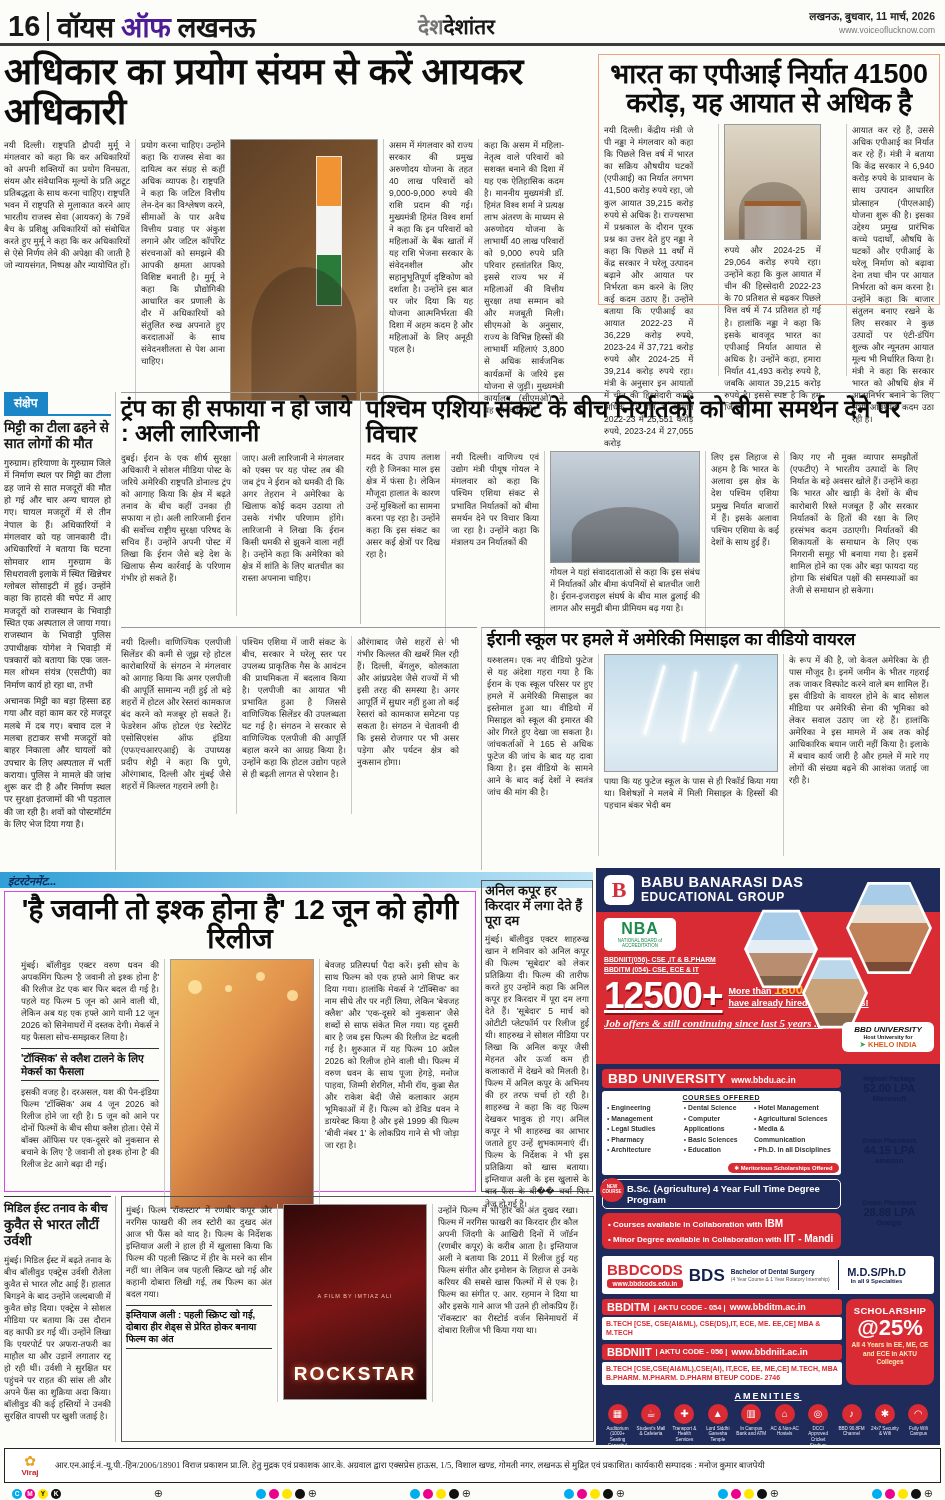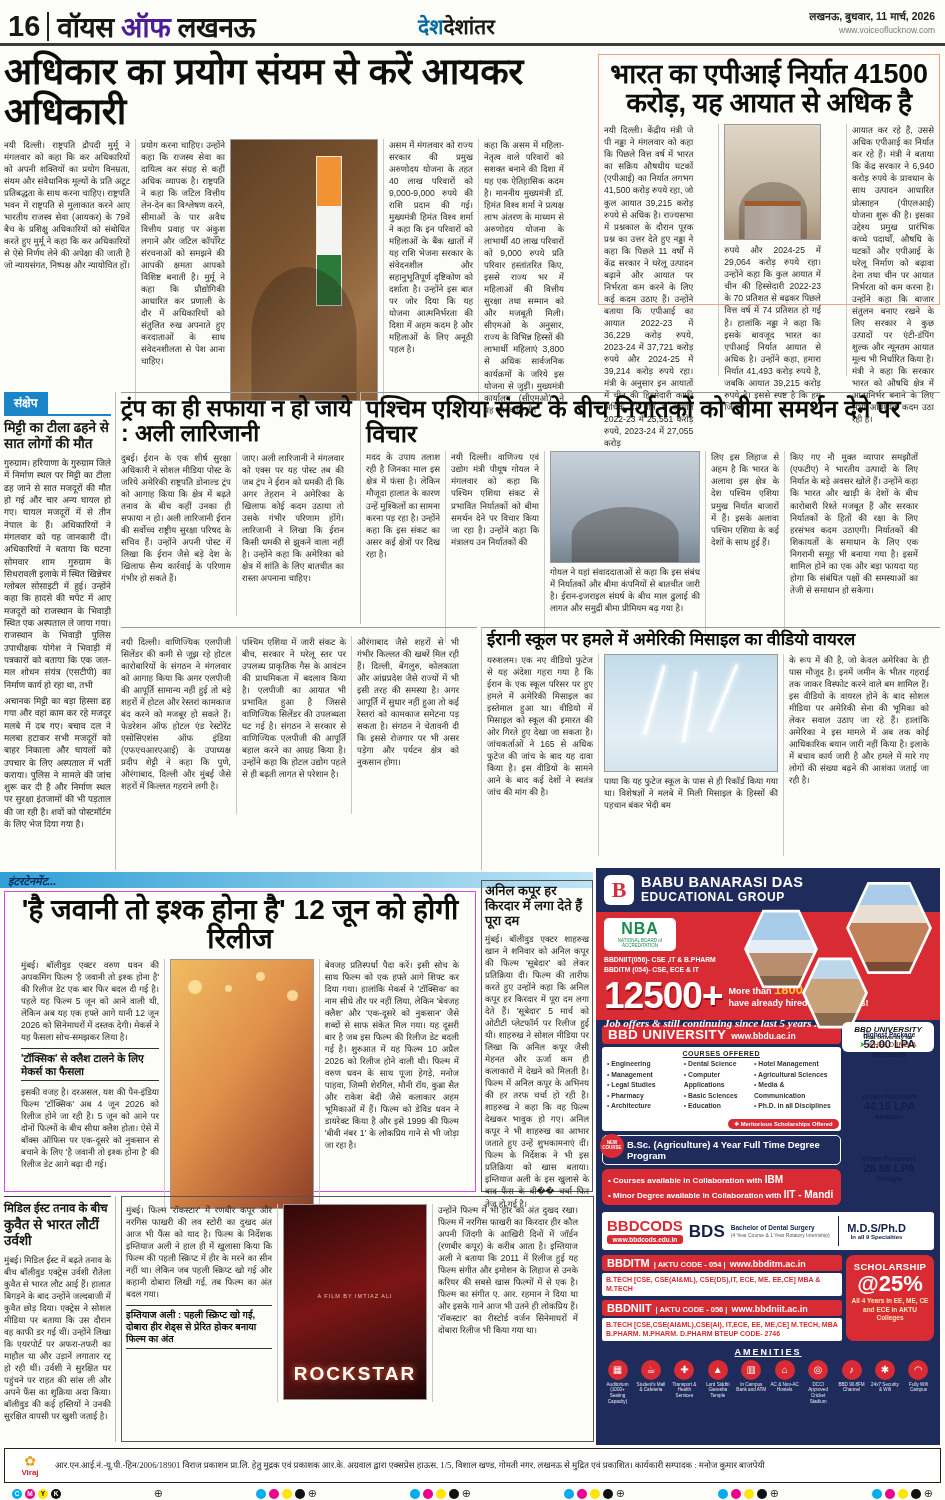--- a/index.html
+++ b/index.html
@@ -11,21 +11,21 @@
   .cols{display:flex;align-items:stretch;}
   .cols>*+*{border-left:1px solid #c8c8c8;padding-left:5px;margin-left:5px;}
   .ph{position:relative;overflow:hidden;border:1px solid #9a9a9a;background:#ccc;}
   .person::after{content:"";position:absolute;bottom:-2px;left:50%;transform:translateX(-50%);
         width:72%;height:52%;background:rgba(40,25,15,.30);border-radius:50% 50% 0 0;}
   
   #masthead{position:absolute;left:0;top:0;width:945px;height:46px;border-bottom:3px solid #3c3c3c;}
   .mh-left{position:absolute;left:8px;top:7px;display:flex;align-items:center;}
   .mh-pageno{font-size:29px;font-weight:bold;border-right:2.5px solid #222;padding-right:7px;line-height:1;}
   .mh-name{font-size:28px;font-weight:bold;padding-left:8px;letter-spacing:-.5px;}
-  .orange{color:#4c1d95;} .red{color:#0369a1;}
+  .orange{color:#4c1d95;} .red{color:#737373;}
   .mh-center{position:absolute;left:418px;top:12px;font-size:21px;font-weight:bold;}
   .mh-right{position:absolute;right:10px;top:9px;text-align:right;}
   .mh-date{font-size:10.5px;font-weight:bold;color:#222;}
   .mh-web{font-size:8.5px;color:#777;margin-top:2px;}
   
   #main-art{position:absolute;left:4px;top:52px;width:588px;height:336px;}
   #main-art .hl{font-size:37px;}
   #main-art .cols{margin-top:7px;height:264px;}
   .ph-president{width:148px;height:262px;background:linear-gradient(135deg,#5d4026,#7d5530 45%,#a0744a 75%,#8a6038);}
   .flag{position:absolute;left:58%;top:6%;width:26px;height:58%;border:1px solid #e8e8e8;
@@ -85,21 +85,21 @@
   .rock-title{color:#fff;font-size:19px;font-weight:bold;letter-spacing:2px;text-shadow:0 0 6px #ff6a3a;}
   .hi-box{border-top:1.5px solid #333;border-bottom:1.5px solid #333;padding:3px 0;margin-top:5px;
         font-size:9.5px;font-weight:bold;line-height:1.25;color:#111;}
   
   #bbd-ad{position:absolute;left:596px;top:868px;width:344px;height:577px;background:#1f2b5b;color:#fff;overflow:hidden;}
   .ad-head{height:40px;display:flex;align-items:center;gap:7px;padding:4px 8px 0;}
   .ad-logo{width:30px;height:30px;background:#fff;border-radius:6px;color:#d32f3c;font-weight:bold;font-size:22px;
         display:flex;align-items:center;justify-content:center;font-family:"Liberation Serif",serif;}
   .ad-head .t1{font-size:14.5px;font-weight:bold;letter-spacing:.3px;line-height:1.1;}
   .ad-head .t2{font-size:12px;font-weight:bold;letter-spacing:.6px;line-height:1.1;}
-  .ad-band{position:relative;height:108px;background:#d92b34;margin-top:4px;padding:6px 8px 0;}
+  .ad-band{position:relative;height:152px;background:#d92b34;margin-top:4px;padding:6px 8px 0;text-decoration:underline;}
   .nba-box{width:72px;background:#fff;border-radius:5px;padding:2px 3px;text-align:center;color:#1b8a4a;}
   .nba-abbr{font-size:16px;font-weight:bold;letter-spacing:1px;}
   .nba-full{font-size:4.5px;color:#1b8a4a;line-height:1.2;}
   .ad-codes{font-size:6.8px;font-weight:bold;margin-top:4px;line-height:1.5;}
   .big-row{display:flex;align-items:center;gap:6px;margin-top:2px;}
   .big-num{font-size:37px;font-weight:bold;line-height:1;letter-spacing:-1px;text-shadow:1px 2px 0 #8c1016;}
   .hired{font-size:9px;font-weight:bold;line-height:1.25;}
   .y1800{color:#ffc531;font-size:13px;}
   .joboffers{font-family:"Liberation Serif",serif;font-style:italic;font-weight:bold;font-size:11px;margin-top:3px;}
   .hexo{position:absolute;display:flex;filter:drop-shadow(0 1px 2px #0006);}
@@ -142,21 +142,21 @@
   .cods{background:#fff;color:#13204a;margin:5px 6px 0;border-radius:3px;display:flex;align-items:center;gap:6px;padding:2px 5px;height:38px;}
   .cods .cn{color:#d92b34;font-weight:bold;font-size:15px;line-height:1;}
   .cods .cw{background:#d92b34;color:#fff;font-size:6.5px;font-weight:bold;border-radius:3px;padding:1px 4px;margin-top:2px;}
   .cods .bds{font-size:17px;font-weight:bold;line-height:1;}
   .cods .bdsf{font-size:6.5px;font-weight:bold;line-height:1.2;}
   .cods .bdsn{font-size:5px;color:#555;}
   .cods .sep{width:1.5px;align-self:stretch;background:#13204a;margin:2px 2px;}
   .cods .mds{font-size:11px;font-weight:bold;}
   .cods .mdsn{font-size:6px;font-weight:bold;}
   .ad-row3{display:flex;gap:4px;margin:5px 6px 0;}
-  .itm-bar{background:#d92b34;border-radius:3px;padding:2px 5px;display:flex;align-items:flex-end;gap:4px;}
+  .itm-bar{background:#d92b34;border-radius:3px;padding:2px 5px;display:flex;align-items:center;gap:4px;}
   .itm-bar .n{font-size:11px;font-weight:bold;}
   .itm-bar .c{font-size:7.5px;font-weight:bold;}
   .itm-bar .w{font-size:9px;font-weight:bold;}
   .itm-line{background:#fff;color:#d92b34;font-size:7px;font-weight:bold;padding:2px 4px;margin-top:2px;border-radius:2px;line-height:1.35;}
   .schol-box{width:88px;background:#d92b34;border-radius:8px;text-align:center;padding:6px 3px;}
   .schol-box .s1{font-size:9.5px;font-weight:bold;letter-spacing:.3px;}
   .schol-box .s2{font-size:22px;font-weight:bold;line-height:1.05;}
   .schol-box .s3{font-size:6.5px;font-weight:bold;line-height:1.3;margin-top:2px;color:#ffe9b0;}
   .amen-title{text-align:center;font-size:9px;font-weight:bold;letter-spacing:2px;text-decoration:underline;margin-top:6px;}
   .amen-row{display:flex;justify-content:space-between;padding:3px 6px 0;}

